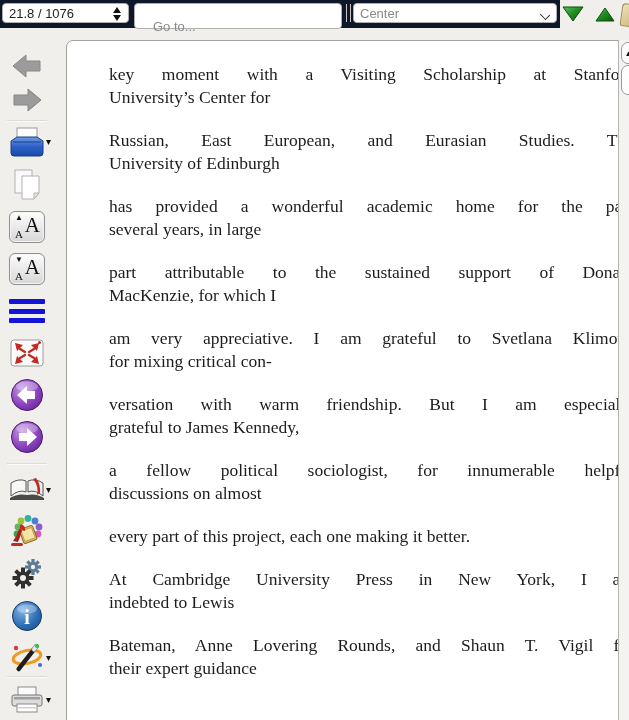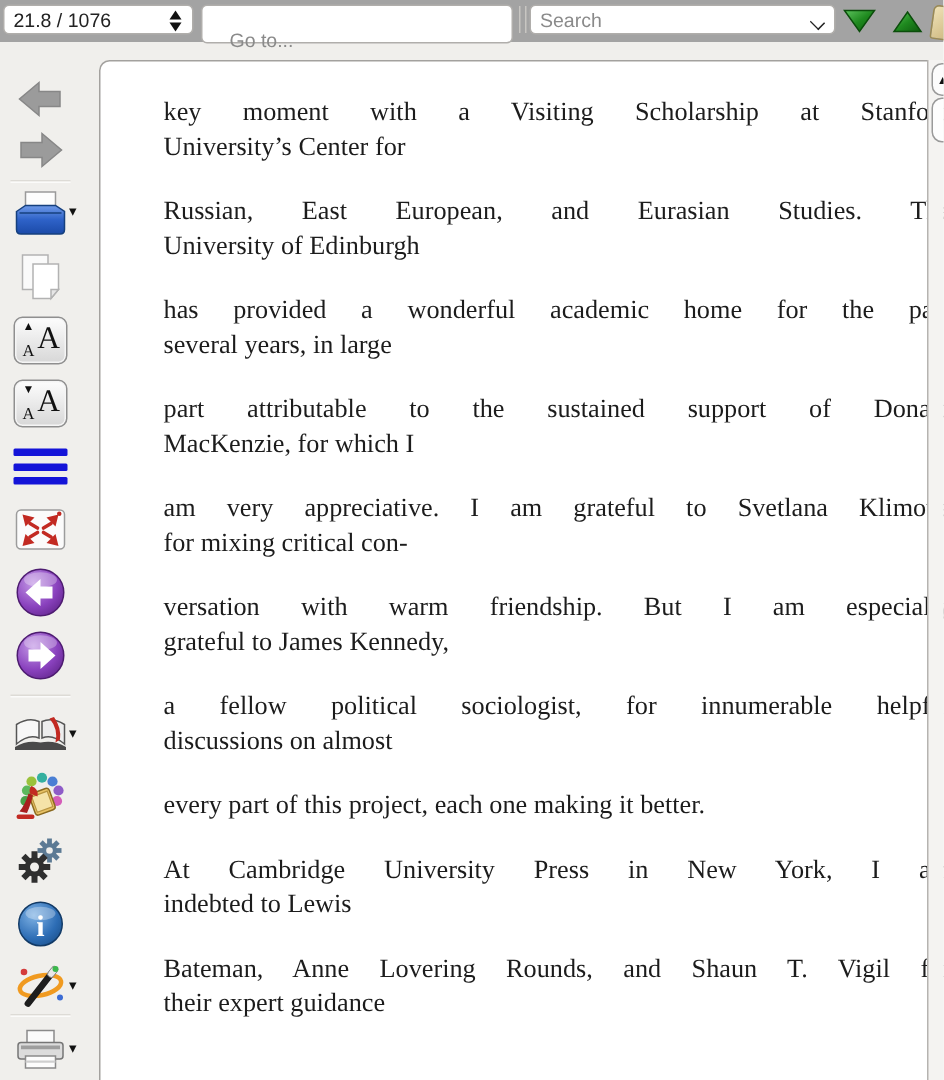--- a/index.html
+++ b/index.html
@@ -2,21 +2,21 @@
 <html><head>
 <meta charset="utf-8">
 <style>
   html,body{margin:0;padding:0;}
   body{
     width:629px;height:720px;overflow:hidden;position:relative;
     background:#f0efec;font-family:"Liberation Sans",sans-serif;
     -webkit-font-smoothing:antialiased;
   }
   
-  .toolbar{position:absolute;left:0;top:0;width:629px;height:28px;background:#a3a3a3;z-index:5;}
+  .toolbar{position:absolute;left:0;top:0;width:560px;height:28px;background:#0f172a;z-index:5;}
   .field{
     position:absolute;top:3px;height:20px;background:#fff;
     border:1px solid #b0aeab;border-radius:4px;box-sizing:border-box;
     font-size:13px;line-height:18px;padding:1px 6px 0 6px;color:#222;
   }
   .field input{
     border:none;outline:none;width:100%;height:16px;font-size:13px;
     font-family:"Liberation Sans",sans-serif;color:#222;background:transparent;padding:0;
   }
   .field input::placeholder{color:#8a8a8a;opacity:1;}
@@ -80,21 +80,21 @@
     <span class="spin-arrows">
       <span class="up"></span>
       <span class="dn"></span>
     </span>
   </div>
   <div class="field goto">
     <input type="text" placeholder="Go to..." style="">
   </div>
   <div class="tsep"></div>
   <div class="field search">
-    <span>Search</span>
+    <span>Center</span>
     <span class="combo-chevron"></span>
   </div>
   <div class="greenbtn gdown">
     <svg width="24" height="18" viewBox="0 0 24 18">
       <defs>
           <linearGradient id="grd" x1="0" y1="0" x2="1" y2="1">
         <stop offset="0" stop-color="#5ec45e"></stop>
             <stop offset=".5" stop-color="#1f8a1f"></stop>
             <stop offset="1" stop-color="#0d5a0d"></stop>
       </linearGradient>

